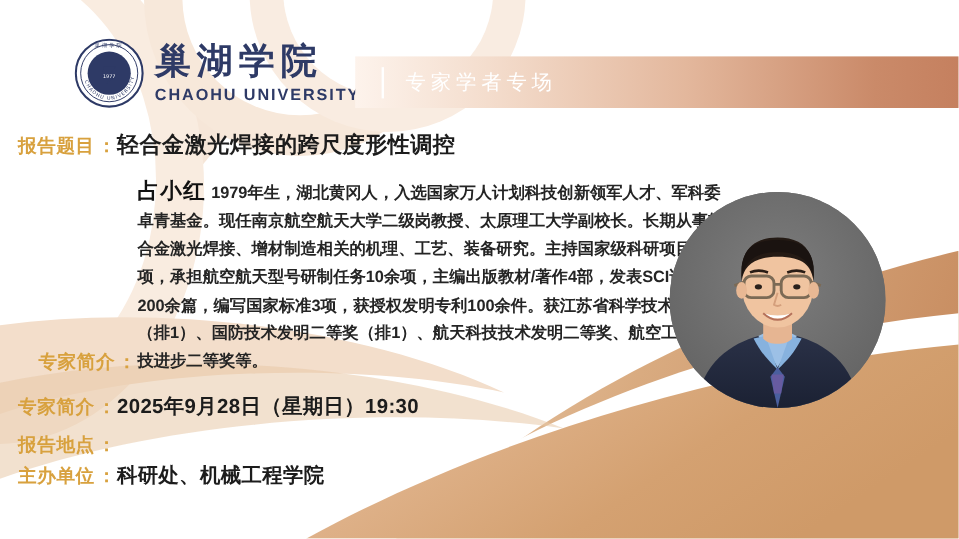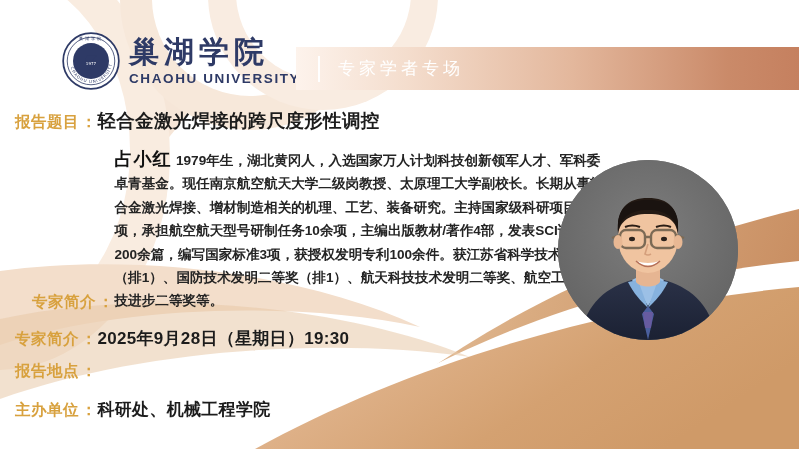--- a/index.html
+++ b/index.html
@@ -236,21 +236,21 @@
     line-height: 1.72;
     text-align: justify;
     text-justify: inter-character;
   }
   .bio-first-line {
     display: inline;
   }
 
   .row-time   { margin-top: 14px; }
   .row-place  { margin-top: 11px; }
-  .row-host   { margin-top: 16px; }
+  .row-host   { margin-top: 3px; }
   .row-time .value,
   .row-place .value,
   .row-host .value { font-size: 17px; }
 
   
   .portrait {
     position: absolute;
     left: 558px;
     top: 160px;
     width: 180px;

